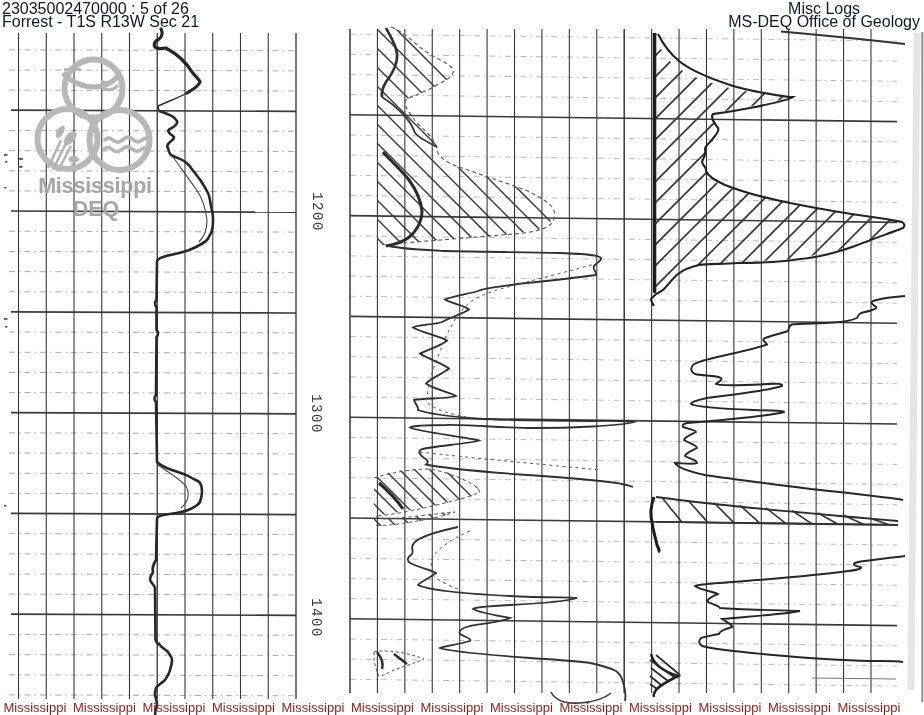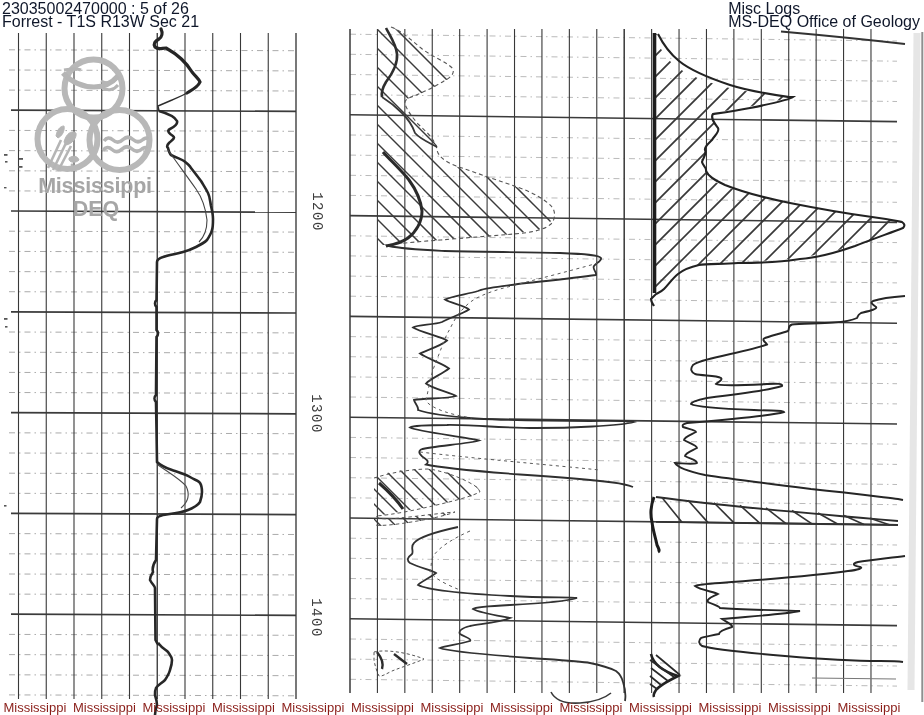--- a/index.html
+++ b/index.html
@@ -2,21 +2,21 @@
 <html><head><meta charset="utf-8"><style>
 html,body{margin:0;padding:0;width:924px;height:715px;background:#ffffff;overflow:hidden}
 body{font-family:"Liberation Sans",sans-serif;position:relative}
 .hdr{position:absolute;font-size:16px;line-height:13px;color:#0f172a;white-space:nowrap}
 .foot{position:absolute;top:699.5px;left:3.5px;width:960px;font-size:13px;color:#8a1d18;white-space:nowrap}
 .foot span{display:inline-block;width:69.5px}
 </style></head><body>
 
 <div class="hdr" style="left:2px;top:2px">23035002470000 : 5 of 26<br>Forrest - T1S R13W Sec 21</div>
 
-<div class="hdr" style="right:4px;top:2px;text-align:left">Misc Logs<br>MS-DEQ Office of Geology</div>
+<div class="hdr" style="right:4px;top:2px;text-align:center">Misc Logs<br>MS-DEQ Office of Geology</div>
 
 <svg width="924" height="715" style="position:absolute;left:0;top:0">
 <defs>
 <clipPath id="cmt">
         <path d="M378,26 L391,26 L404,34 L416,44 L429,54 L443,61 L452,67 L456,73 L448,79 L436,86 L420,94 L407,99 L405,103 L410,112 L418,123 L430,135 L437,146 L439,157 L452,165 L472,172 L500,181 L525,190 L545,199 L553,207 L554,216 L549,224 L538,230 L519,233 L495,236 L465,238 L440,240 L415,242 L396,244 L385,245 L378,245 Z"></path>
       </clipPath>
 <clipPath id="crt">
         <path d="M656,34 L657,34 L658,38 L660,47 L665,56 L675,66 L688,74 L705,81 L725,87 L745,91 L765,94 L781,95 L790,98 L780,100 L762,104 L742,108 L725,111 L714,113 L712,118 L716,124 L719,130 L713,136 L709,142 L704,147 L706,152 L704,158 L703,164 L706,169 L707,176 L717,183 L732,189 L758,196 L788,202 L815,208 L845,213 L870,217 L893,220 L903,222 L905,226 L903,228 L893,233 L875,240 L855,246 L830,252 L800,258 L775,260 L748,262 L725,263 L705,264 L692,266 L680,270 L672,277 L666,284 L660,290 L656,293 Z"></path>
       </clipPath>
 <clipPath id="cml">

